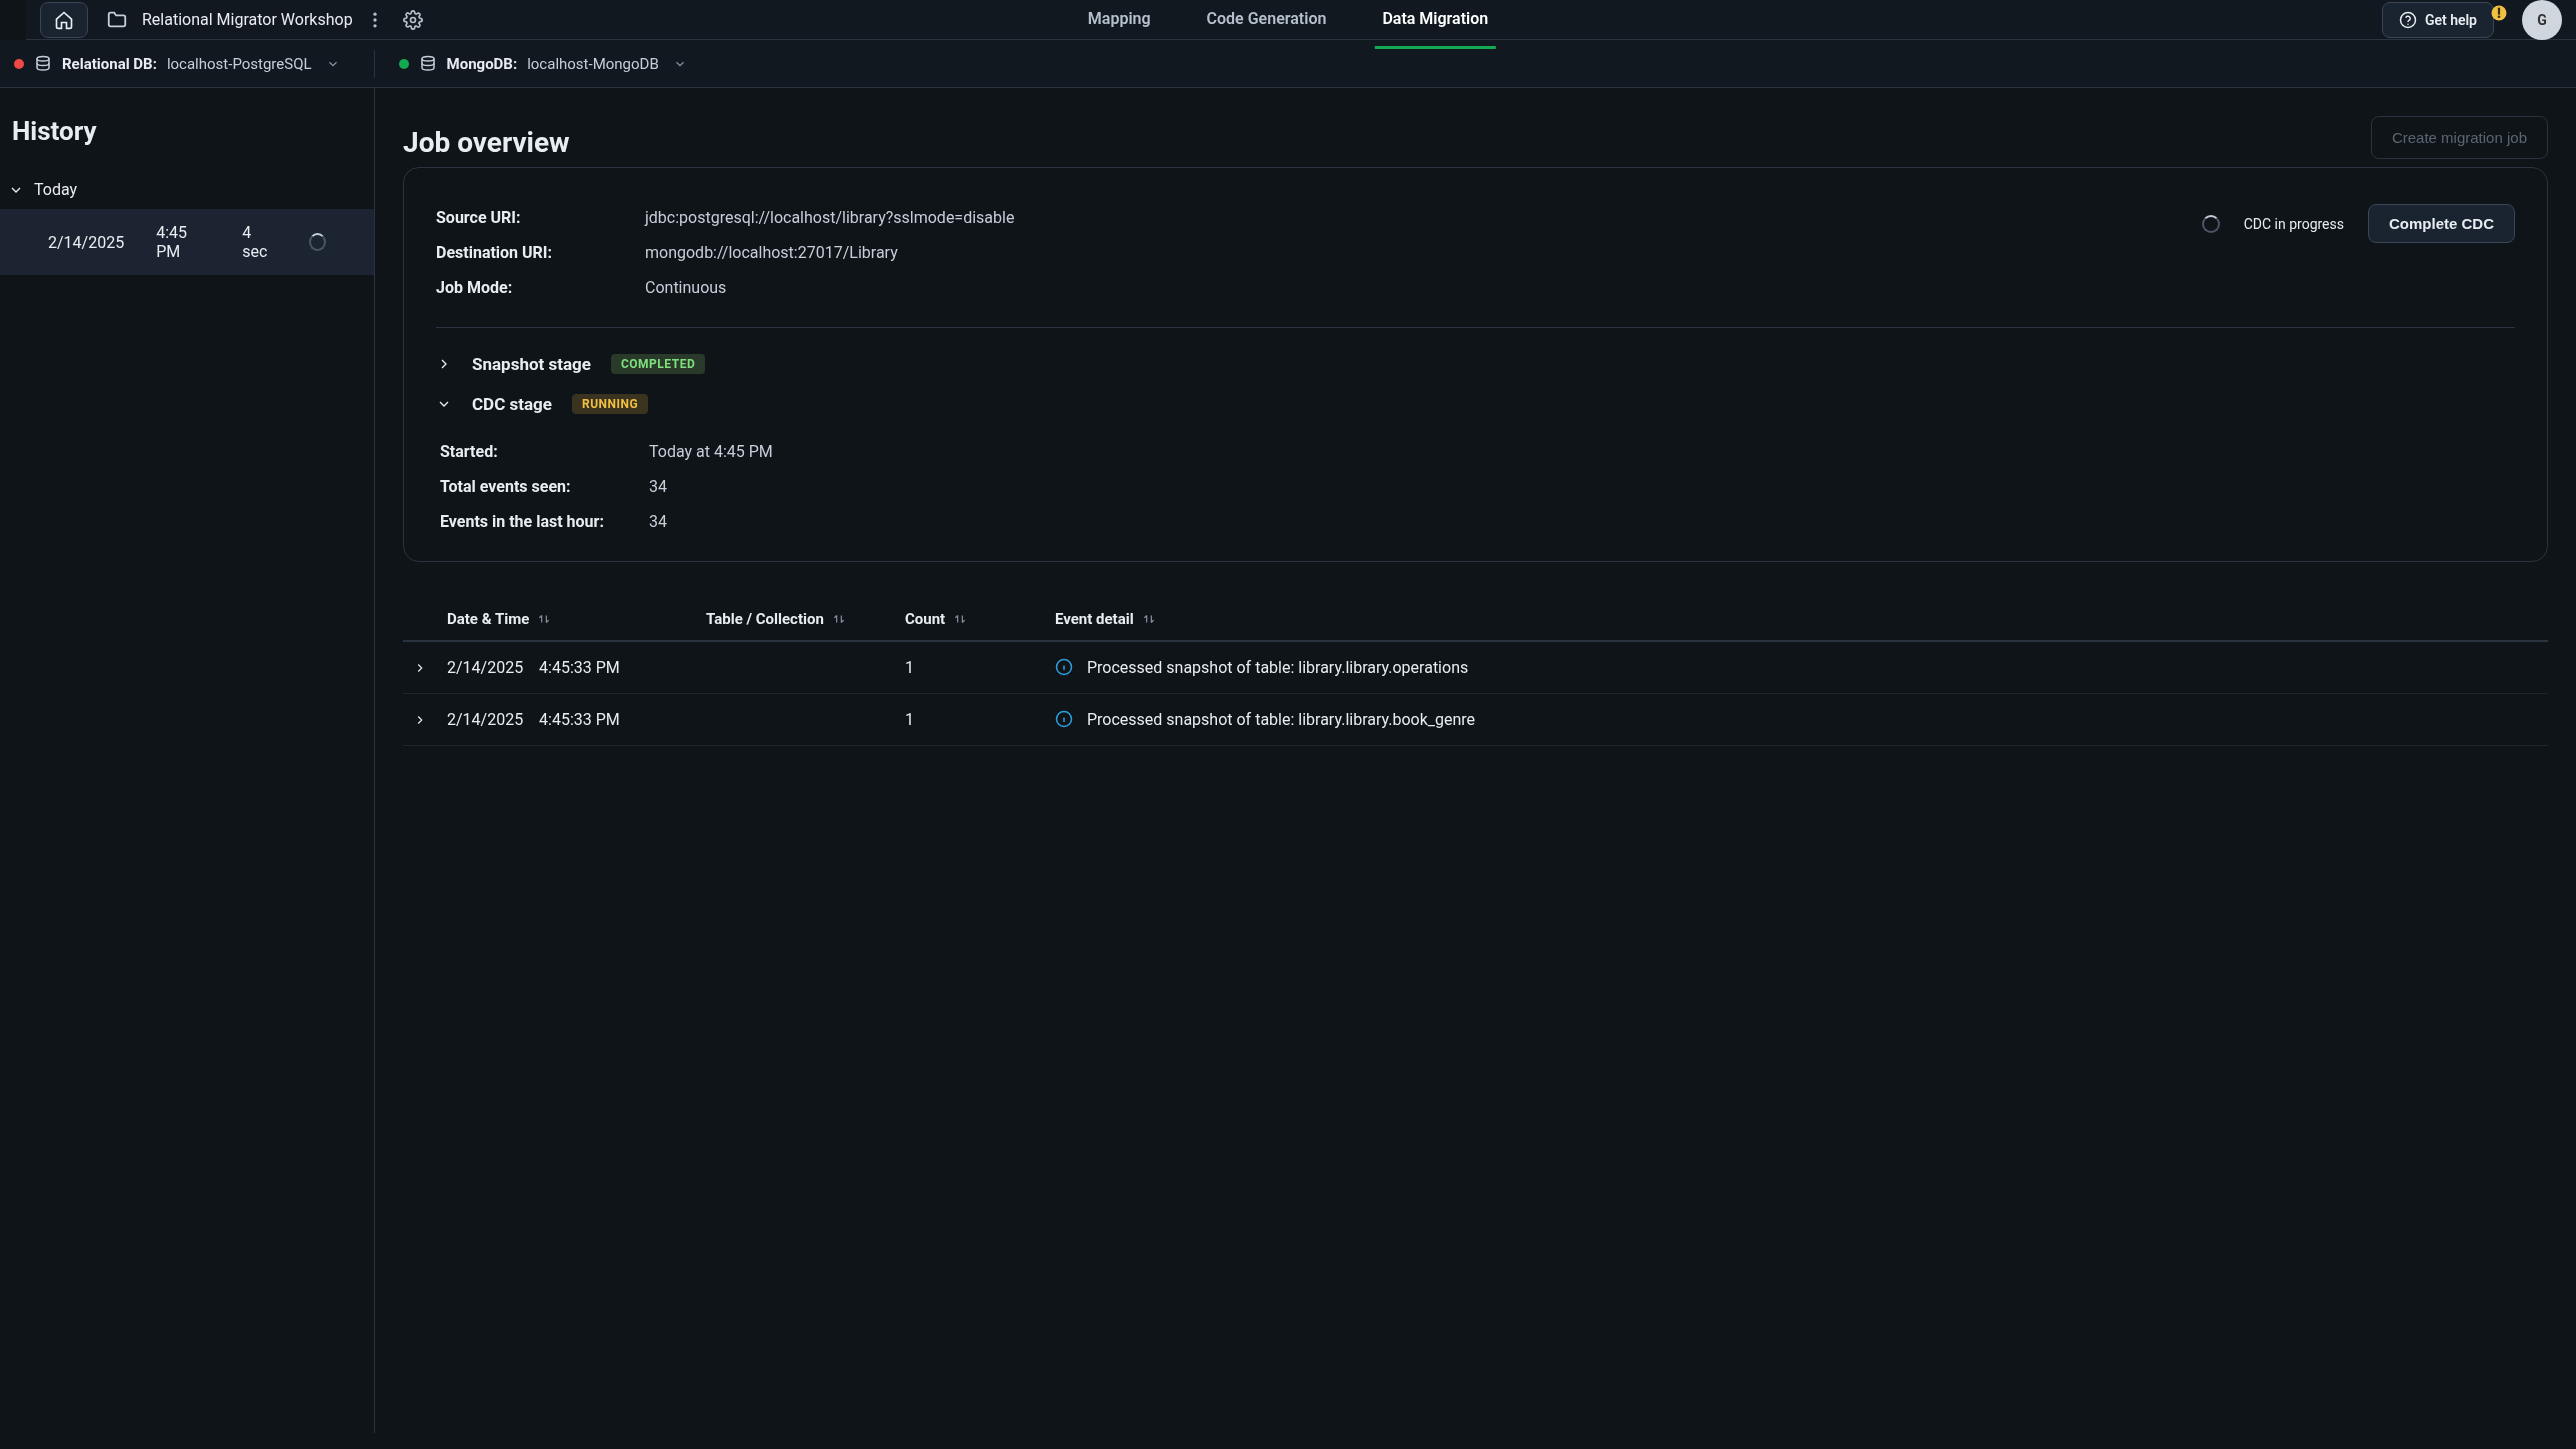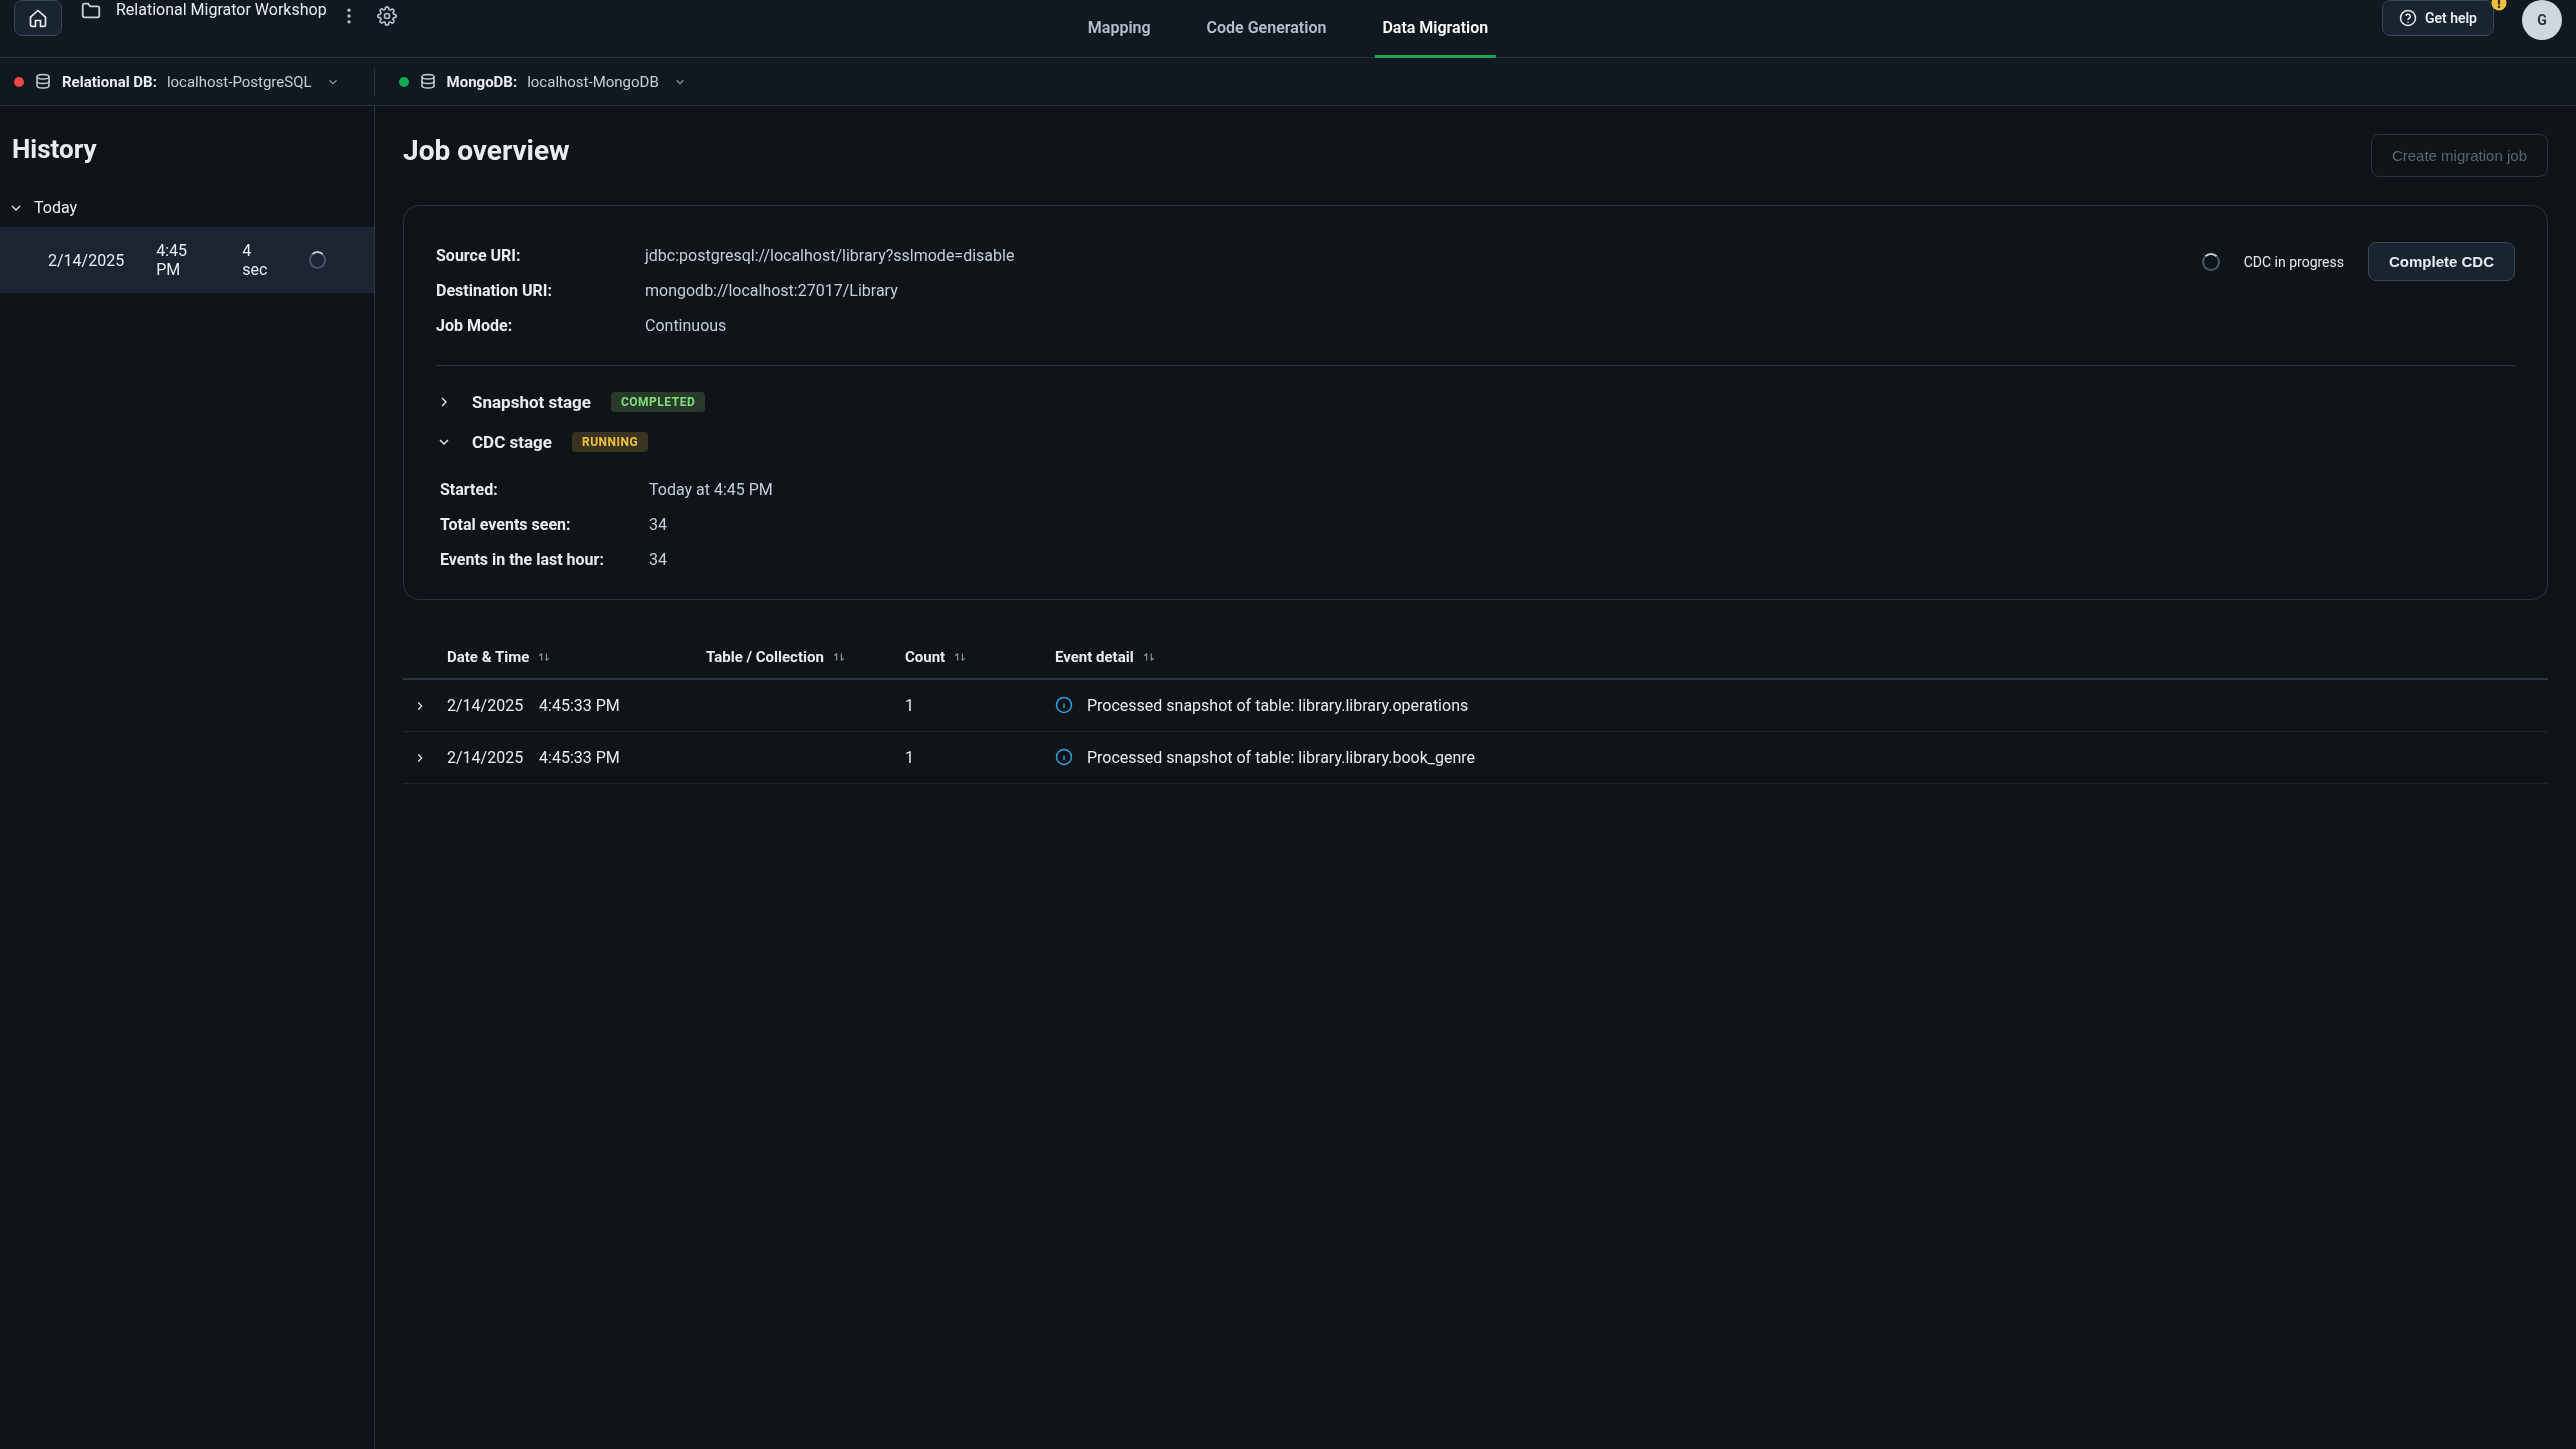--- a/index.html
+++ b/index.html
@@ -9,25 +9,26 @@
   color: #e8edf2;
   font-size: 14px;
   width: 2576px;
   height: 1449px;
   overflow: hidden;
 }
 
 
 .topbar {
   display: flex;
-  align-items: flex-start;
-  height: 58px;
+  align-items: center;
+  height: 40px;
   padding: 0 14px;
   border-bottom: 1px solid #2a3340;
   background: #121820;
+  margin-left: 26px;
 }
 .home-btn {
   width: 48px; height: 36px;
   border: 1px solid #3a4555;
   border-radius: 8px;
   display: flex; align-items: center; justify-content: center;
   background: #1a2330;
   cursor: pointer;
 }
 .folder-icon { margin: 0 14px 0 18px; color: #c5ced9; }
@@ -95,21 +96,21 @@
   gap: 32px;
   cursor:pointer;
 }
 .history-item .spin { margin-left:auto; }
 
 .content {
   flex:1;
   padding: 28px 28px;
   overflow-y:auto;
 }
-.content-header { display:flex; align-items:flex-start; margin-bottom: 28px; }
+.content-header { display:flex; align-items:flex-end; margin-bottom: 8px; }
 .content-header h1 { font-size:28px; font-weight:700; }
 .create-btn {
   margin-left:auto;
   border:1px solid #2a3340; border-radius:8px;
   padding: 12px 20px; color:#5a6572;
   background:transparent; font-size:15px;
 }
 
 .panel {
   border:1px solid #2a3340; border-radius:16px;

